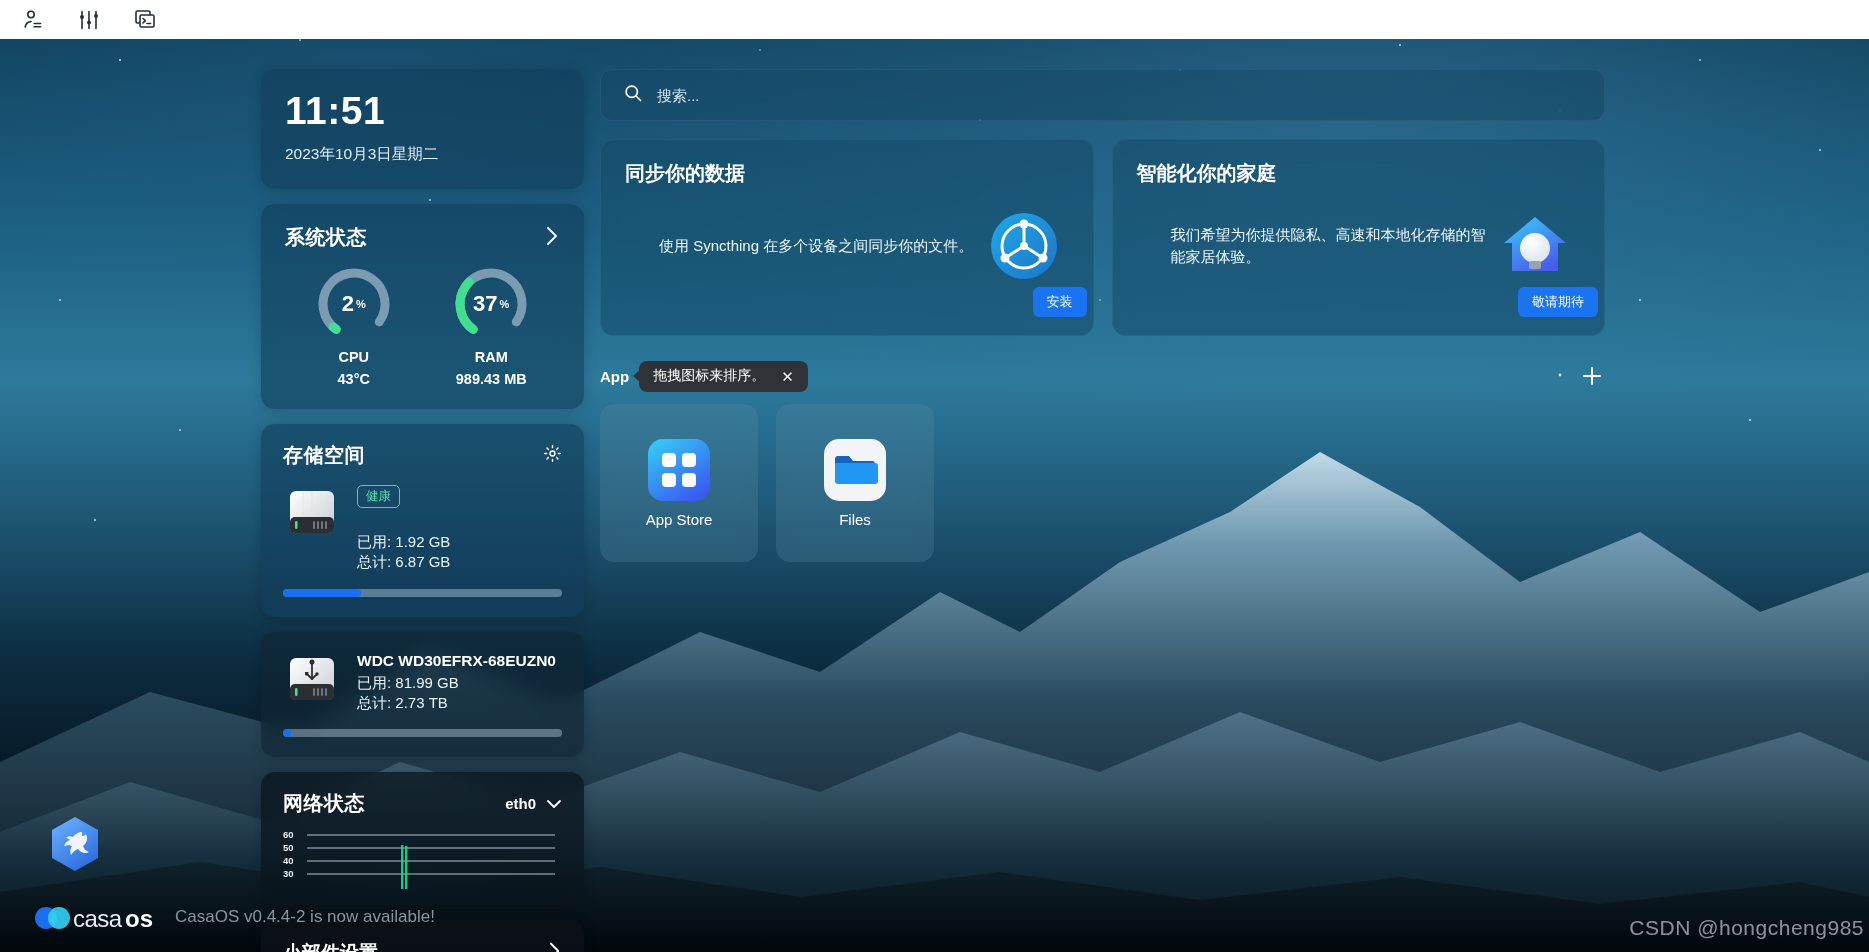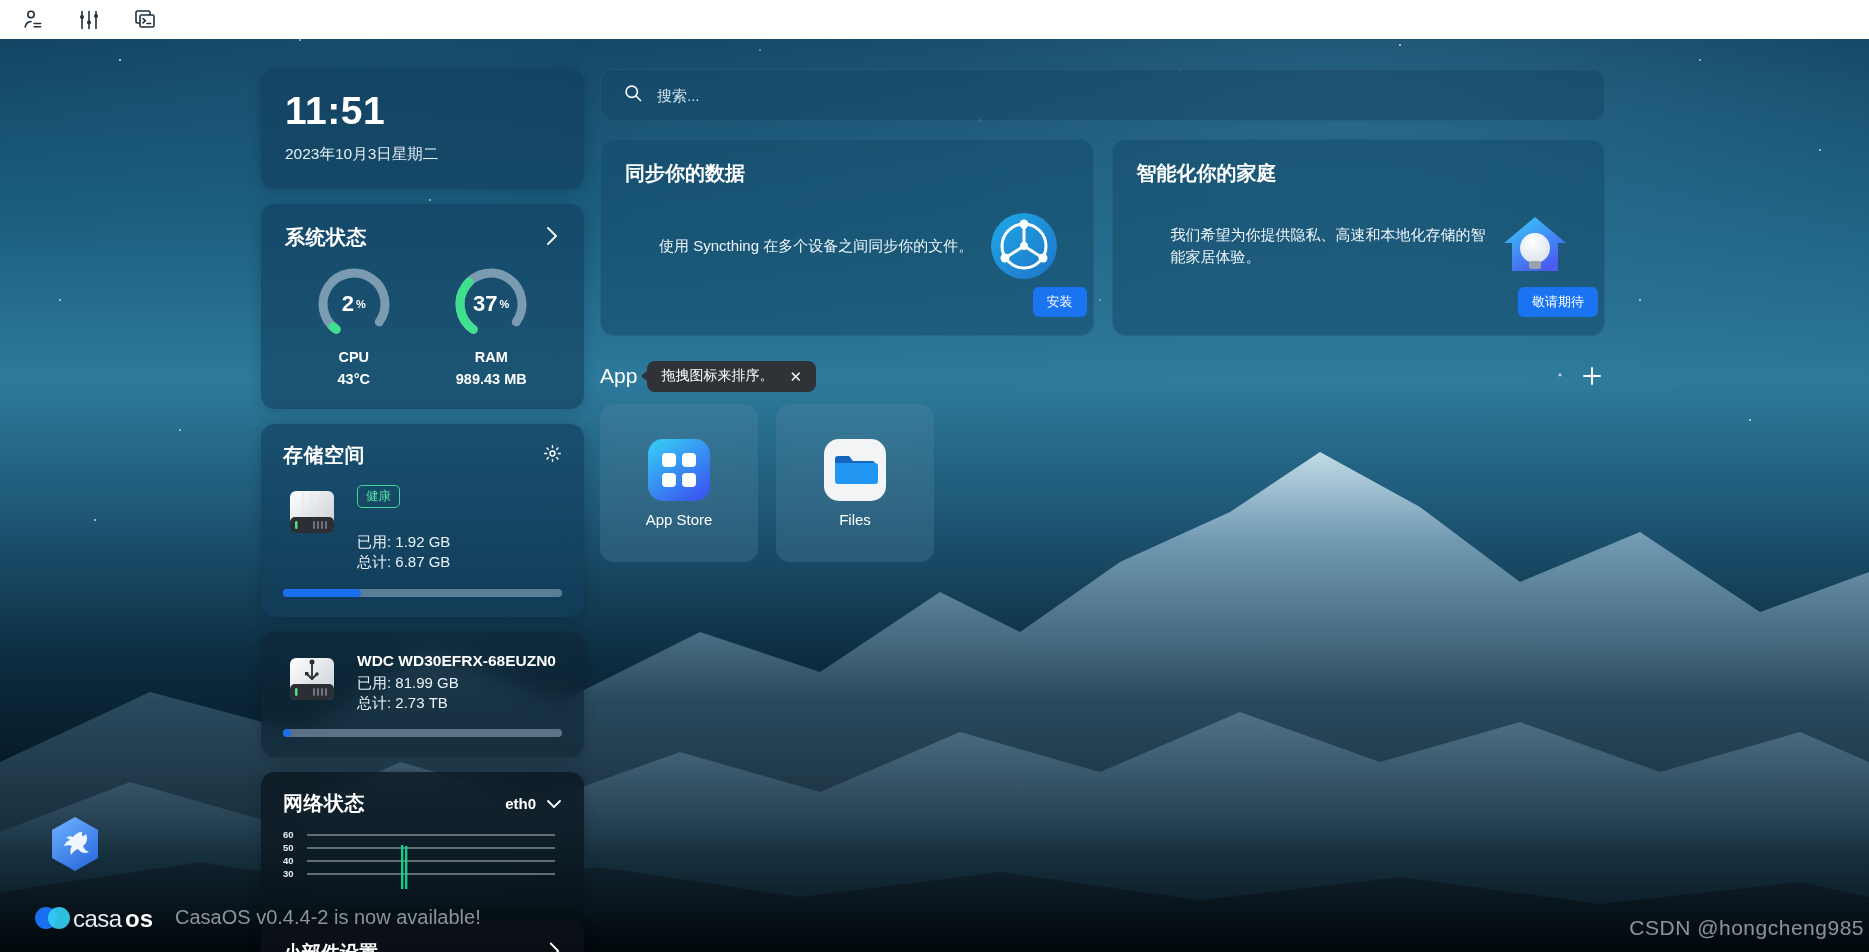--- a/index.html
+++ b/index.html
@@ -136,21 +136,21 @@
   .promo-btn {
     position: absolute; right: 6px; bottom: 18px;
     background: #1a73f0; color:#fff; border:0; border-radius: 6px;
     font-family: inherit; font-size: 13px; padding: 6px 14px; cursor: pointer;
   }
 
   #app-head {
     display:flex; align-items:center; margin-top: 22px; height: 36px;
     position: relative;
   }
-  #app-title { color:#fff; font-size: 21px; font-weight: 400; }
+  #app-title { color:#fff; font-size: 15px; font-weight: 700; }
   #tooltip {
     margin-left: 10px; background: #2f3236; color:#fff; border-radius: 8px;
     height: 31px; display:flex; align-items:center; gap: 16px;
     padding: 0 14px; font-size: 14px; position: relative;
   }
   #tooltip::before {
     content:""; position:absolute; left:-6px; top: 50%; transform: translateY(-50%);
     border-top: 6px solid transparent; border-bottom: 6px solid transparent;
     border-right: 7px solid #2f3236;
   }
@@ -168,21 +168,21 @@
     display:flex; flex-direction: column; align-items:center; justify-content:center;
     gap: 6px; cursor: pointer;
   }
   .app-label { color:#fff; font-size: 15px; }
 
   
   #brand {
     position: absolute; left: 33px; bottom: 20px; display:flex;
     align-items: center; gap: 14px; z-index: 20;
   }
-  #brand-text { color: #8b949c; font-size: 20px; }
+  #brand-text { color: #8b949c; font-size: 17px; }
   #casa-bird { position: absolute; left: 48px; bottom: 75px; z-index: 20; }
 
   
   #watermark {
     position: absolute; right: 5px; bottom: 12px; z-index: 30;
     color: rgba(225,235,242,0.60); font-size: 21px; letter-spacing: .5px;
     display:flex; align-items:center; gap: 2px; pointer-events: none;
   }
 </style>
 </head>

